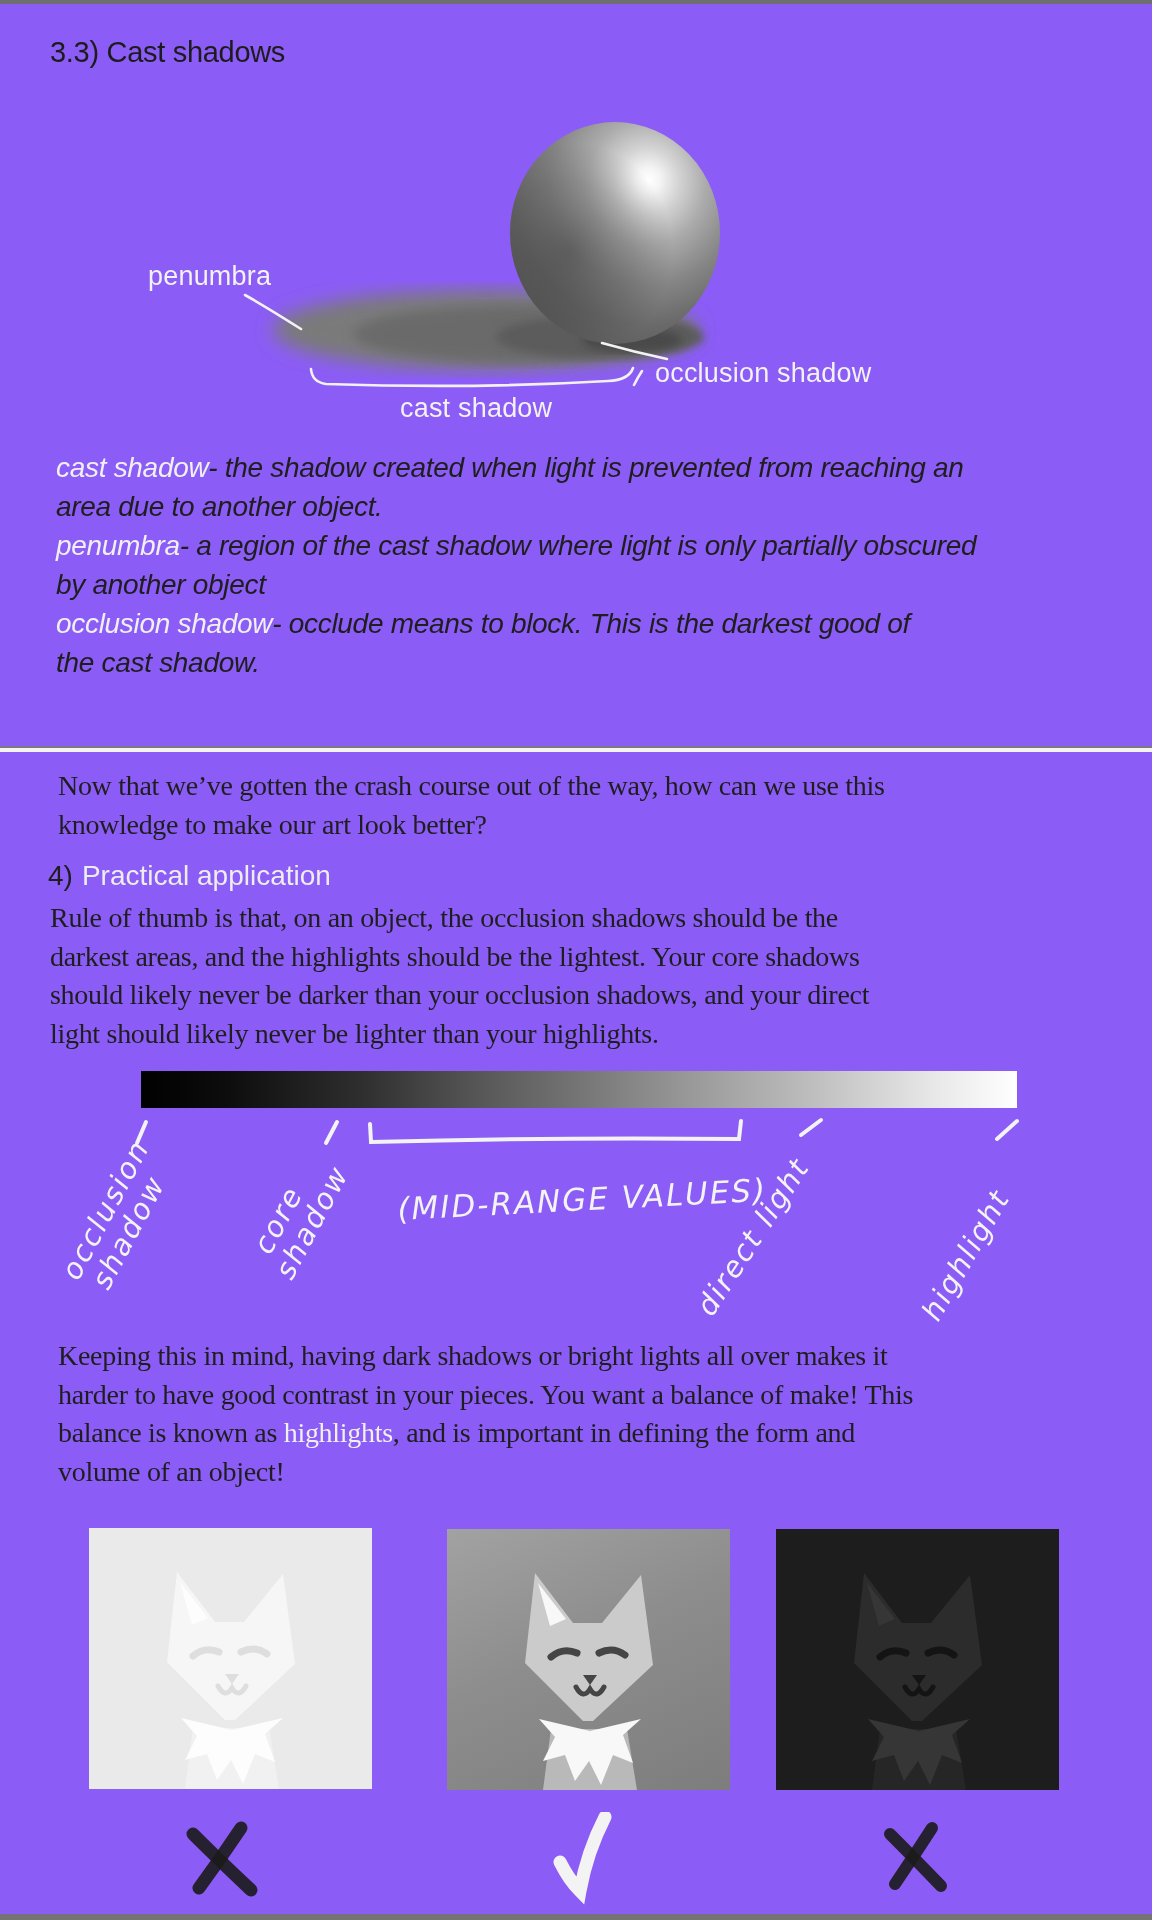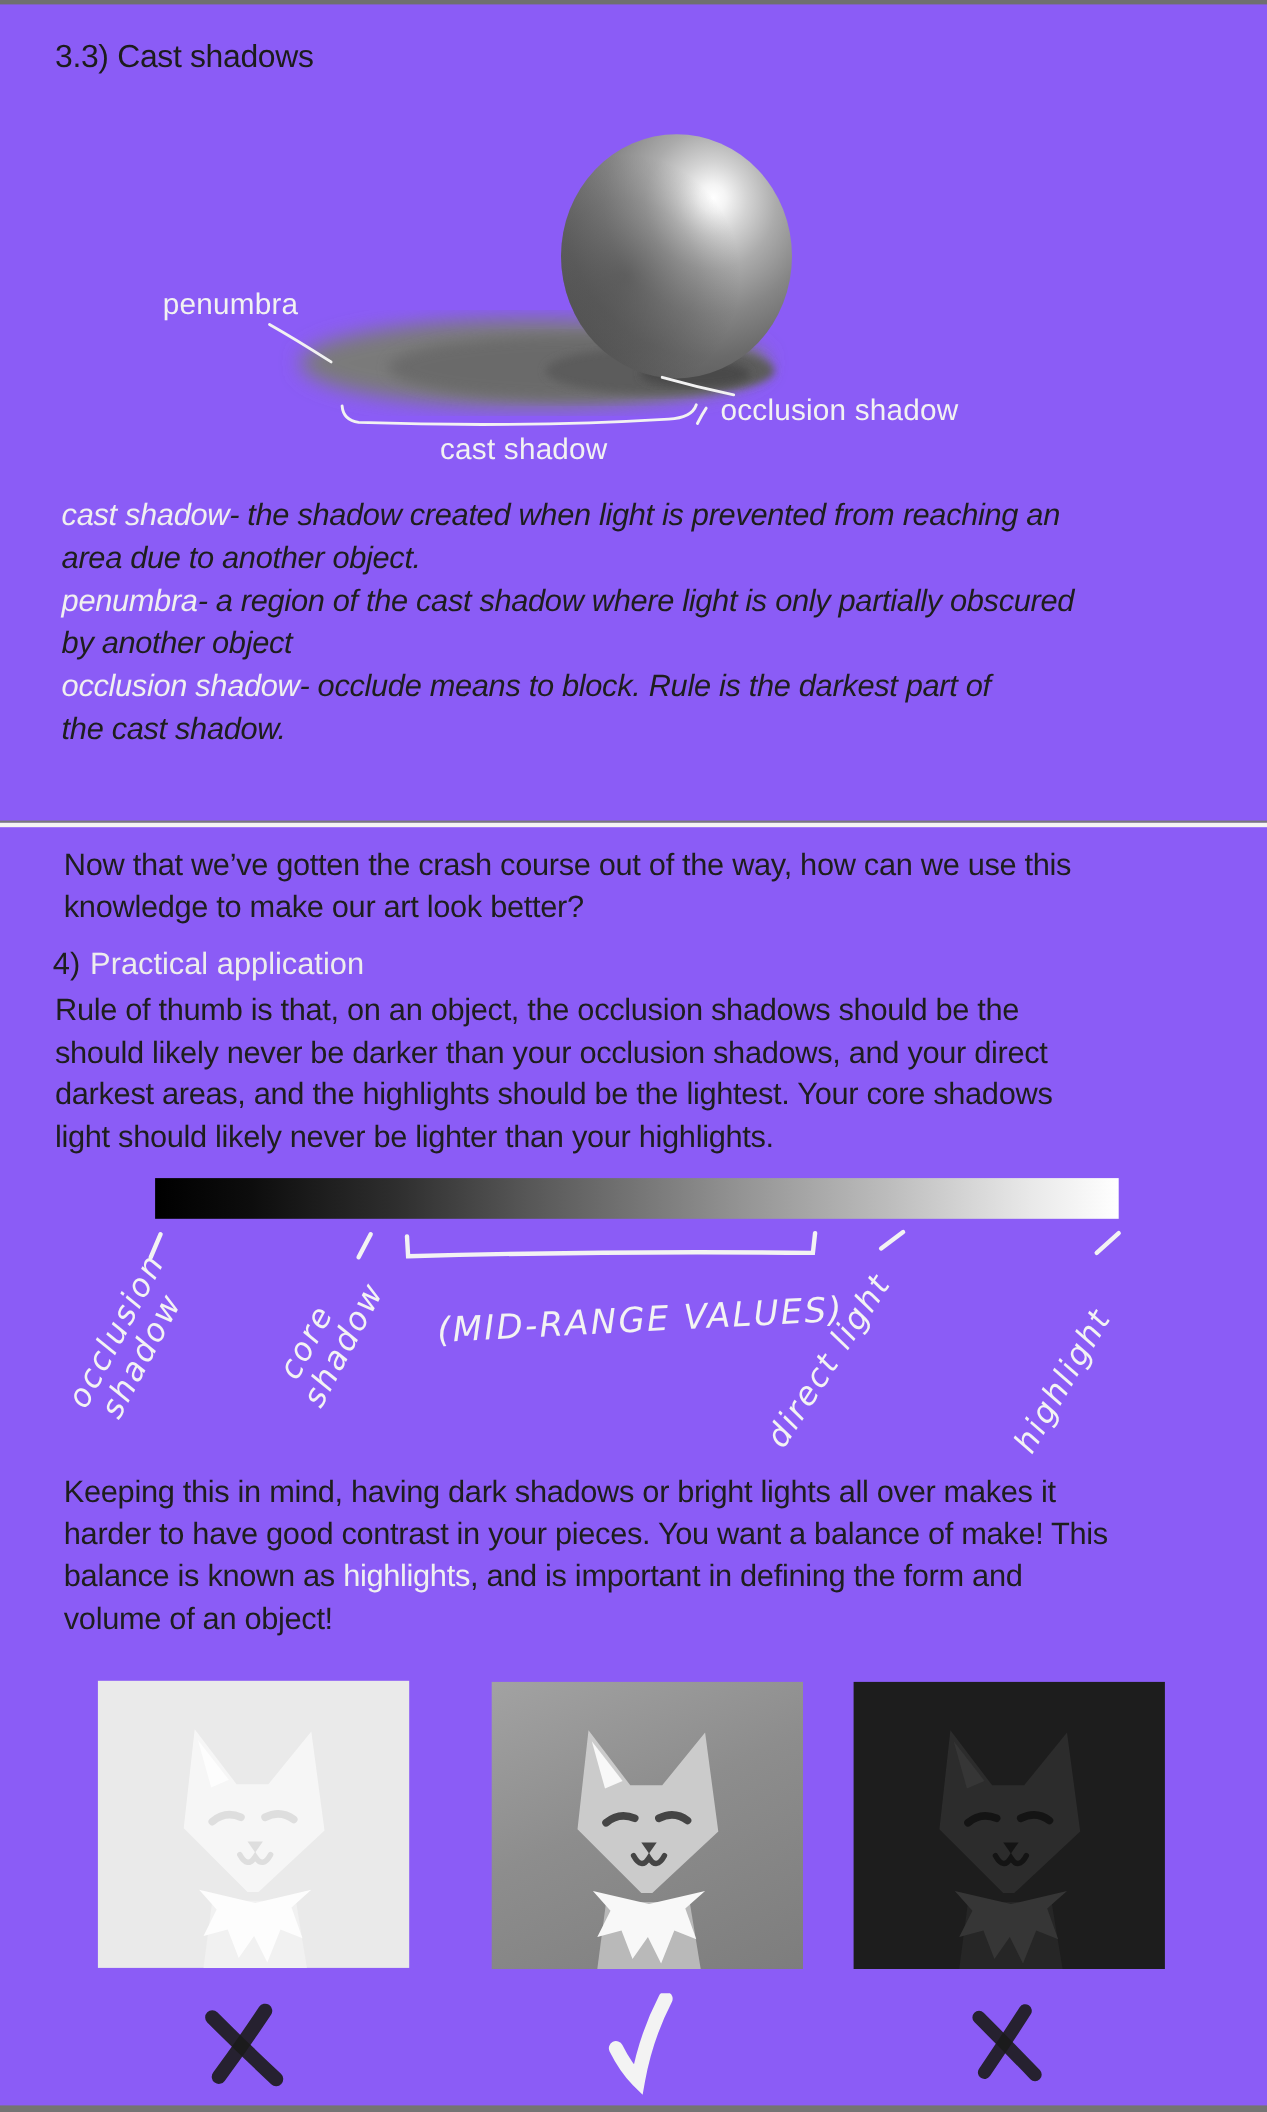--- a/index.html
+++ b/index.html
@@ -8,21 +8,21 @@
     background:#8b5cf6; overflow:hidden;
     font-family:"Liberation Sans", sans-serif;
   }
   .edge { position:absolute; left:0; width:1152px; }
 
   
   .paintlabel { position:absolute; color:#f2f2f2; font-size:27px; letter-spacing:.2px; white-space:nowrap; }
 
   
   .par { position:absolute; color:#1e1e1e; font-size:28px; letter-spacing:-0.3px; white-space:nowrap; }
-  .par div { height:38.5px; }
+  .par div { height:38.5px;font-family:Liberation Serif, serif; }
   .term { color:#f0f0f0; }
 
   .defs-block { position:absolute; left:56px; top:452px; color:#1e1e1e; font-size:28px; letter-spacing:-0.3px; white-space:nowrap;font-style:italic; }
   .defs-block div { height:39px; }
 
   .heading { position:absolute; left:48px; top:860px; font-size:28px; white-space:nowrap; }
   .heading .num { color:#1e1e1e; margin-right:9px; }
   .heading .ttl { color:#ededed; }
 
   .divider-dark { position:absolute; left:0; top:746px; width:1152px; height:2px; background:#7a7a7a; }
@@ -105,40 +105,40 @@
 
   <div class="paintlabel" style="left:148px;top:261px;">penumbra</div>
   <div class="paintlabel" style="left:400px;top:393px;">cast shadow</div>
   <div class="paintlabel" style="left:655px;top:358px;">occlusion shadow</div>
 
   <div class="defs-block">
     <div><span class="term">cast shadow</span><span>- the shadow created when light is prevented from reaching an</span></div>
     <div>area due to another object.</div>
     <div><span class="term">penumbra</span><span>- a region of the cast shadow where light is only partially obscured</span></div>
     <div>by another object</div>
-    <div><span class="term">occlusion shadow</span><span>- occlude means to block. Rule is the darkest part of</span></div>
+    <div><span class="term">occlusion shadow</span><span>- occlude means to block. This is the darkest good of</span></div>
     <div>the cast shadow.</div>
   </div>
 
   <div class="divider-dark"></div>
   <div class="divider-white"></div>
 
   <div class="par" style="left:58px;top:770px;">
     <div>Now that we’ve gotten the crash course out of the way, how can we use this</div>
     <div>knowledge to make our art look better?</div>
   </div>
 
   <div class="heading">
     <span class="num">4)</span><span class="ttl">Practical application</span>
   </div>
 
   <div class="par" style="left:50px;top:902px;">
     <div>Rule of thumb is that, on an object, the occlusion shadows should be the</div>
+    <div>darkest areas, and the highlights should be the lightest. Your core shadows</div>
     <div>should likely never be darker than your occlusion shadows, and your direct</div>
-    <div>darkest areas, and the highlights should be the lightest. Your core shadows</div>
     <div>light should likely never be lighter than your highlights.</div>
   </div>
 
   <div class="value-bar"></div>
 
   <svg width="1152" height="230" viewBox="0 0 1152 230" style="position:absolute;left:0;top:1110px;">
     <g stroke="#f3f3f3" stroke-width="4" fill="none" stroke-linecap="round">
       <path d="M137,33 L146,12"></path>
       <path d="M326,33 L337,12"></path>
       <path d="M370,14 L371,32 Q555,27 739,29 L741,11"></path>

